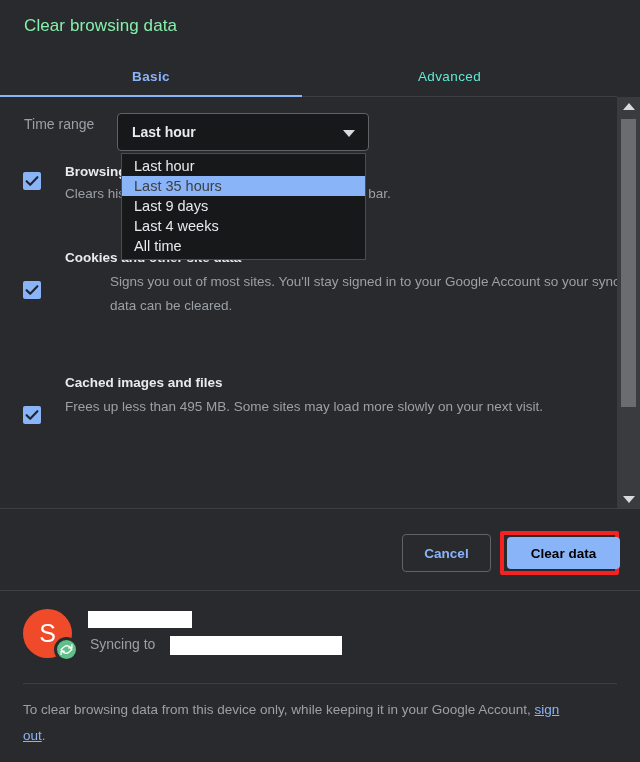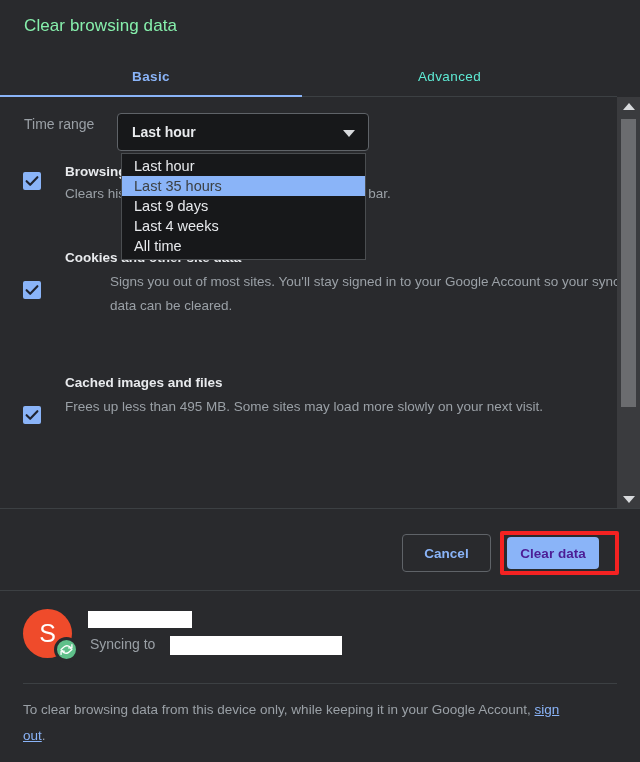--- a/index.html
+++ b/index.html
@@ -127,24 +127,24 @@
     position: absolute; left: 402px; top: 25px; width: 89px; height: 38px;
     border: 1px solid #5f6368; border-radius: 4px;
     display: flex; align-items: center; justify-content: center;
     font-size: 13.5px; font-weight: bold; color: #8ab4f8; background: transparent;
   }
   .cleardata-wrap {
     position: absolute; left: 500px; top: 22px; width: 119px; height: 44px;
     border: 4px solid #f42222; border-radius: 2px;
   }
   .btn-clear {
-    position: absolute; left: 3px; top: 2px; width: 92px; height: 32px;
+    position: absolute; left: 3px; top: 2px; width: 113px; height: 32px;
     background: #8ab4f8; border-radius: 4px;
     display: flex; align-items: center; justify-content: center;
-    font-size: 13.5px; font-weight: bold; color: #4c1d95;
+    font-size: 13.5px; font-weight: bold; color: #000000;
   }
 
   
   .acct-sep-top {
     position: absolute; left: 0; top: 590px; width: 640px; height: 1px; background: #3c4043;
   }
   .avatar {
     position: absolute; left: 23px; top: 609px; width: 49px; height: 49px;
     border-radius: 50%; background: #ef4b2b;
     display: flex; align-items: center; justify-content: center;

